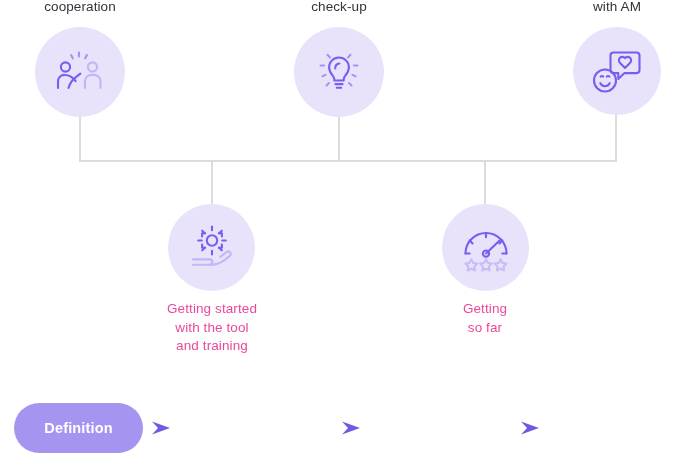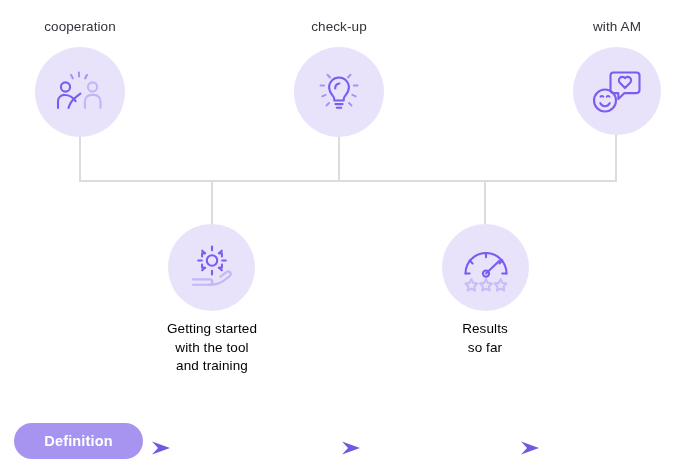--- a/index.html
+++ b/index.html
@@ -2,40 +2,40 @@
 <html><head>
 <meta charset="utf-8">
 <style>
   html,body{margin:0;padding:0;}
   body{
     width:696px;height:464px;position:relative;overflow:hidden;
     background:#ffffff;
     font-family:"Liberation Sans","DejaVu Sans",sans-serif;
     -webkit-font-smoothing:antialiased;
   }
-  .stage{position:absolute;inset:0;margin-top:20px;}
+  .stage{position:absolute;inset:0;}
 
   
   .conn{position:absolute;background:#dcdcdc;}
   .conn-h{height:2px;}
   .conn-v{width:2px;}
 
   
   .node{position:absolute;}
   .bubble{
     position:absolute;border-radius:50%;
     background:#e8e3fb;
     display:flex;align-items:center;justify-content:center;
   }
   .bubble svg{display:block;}
 
   
   .cap{
     position:absolute;text-align:center;
-    color:#000000;font-size:13.5px;line-height:18.5px;
+    color:#ec4899;font-size:13.5px;line-height:18.5px;
     white-space:pre-line;letter-spacing:.1px;
   }
   .cap-top{color:#33333b;}
 
   
   .flow{position:absolute;left:0;top:389px;width:696px;height:75px;}
   .pill{
     position:absolute;
     background:#a694f0;
     border-radius:40px;
@@ -168,27 +168,27 @@
             <circle cx="27" cy="30.6" r="3.1"></circle>
           </g>
           <g stroke="#c9bdf6" stroke-width="2.1" stroke-linecap="round" stroke-linejoin="round" fill="none">
             <path d="M12.4 36.2l1.8 3.7 4.1.6-3 2.9.7 4.1-3.6-1.9-3.7 1.9.7-4.1-3-2.9 4.1-.6Z"></path>
             <path d="M27 36.2l1.8 3.7 4.1.6-3 2.9.7 4.1-3.6-1.9-3.7 1.9.7-4.1-3-2.9 4.1-.6Z"></path>
             <path d="M41.6 36.2l1.8 3.7 4.1.6-3 2.9.7 4.1-3.6-1.9-3.7 1.9.7-4.1-3-2.9 4.1-.6Z"></path>
           </g>
         </svg>
       </span>
     </div>
-    <div class="cap" style="left:414px;top:300px;width:142px;">Results
+    <div class="cap" style="left:414px;top:300px;width:142px;">Getting
 so far</div>
   </div>
 
   <div class="flow">
 
-    <div class="pill" style="left:14px;top:14px;width:129px;height:36px;">Definition</div>
+    <div class="pill" style="left:14px;top:14px;width:129px;height:50px;">Definition</div>
 
     <div class="arrow" style="left:150px;top:28px;">
       <svg viewBox="0 0 26 22" fill="none">
         <path d="M2 4.5 20 11 2 17.5 8 11Z" fill="#6c5ce0"></path>
       </svg>
     </div>
 
 
     <div class="arrow" style="left:340px;top:28px;">
       <svg viewBox="0 0 26 22" fill="none">

